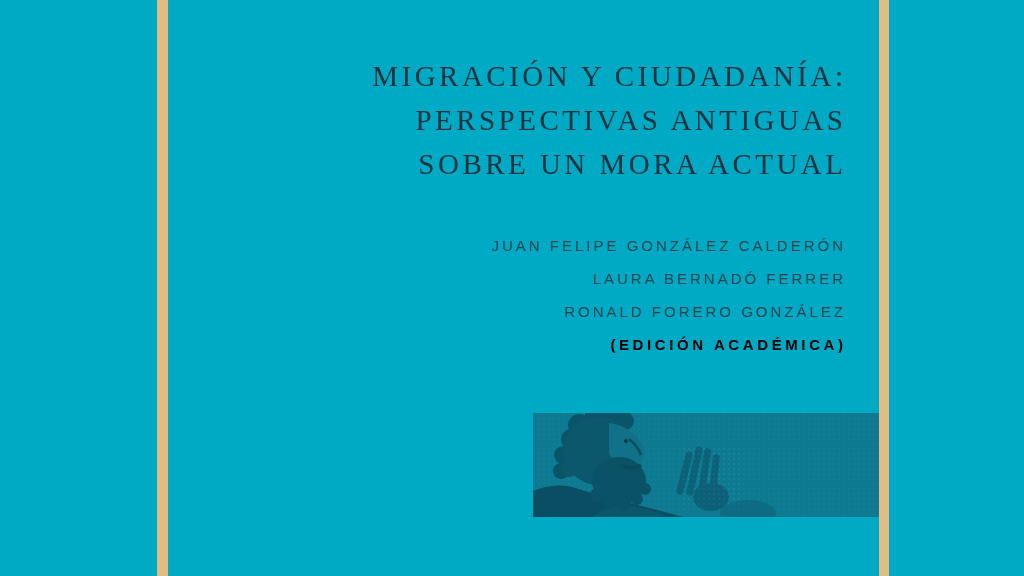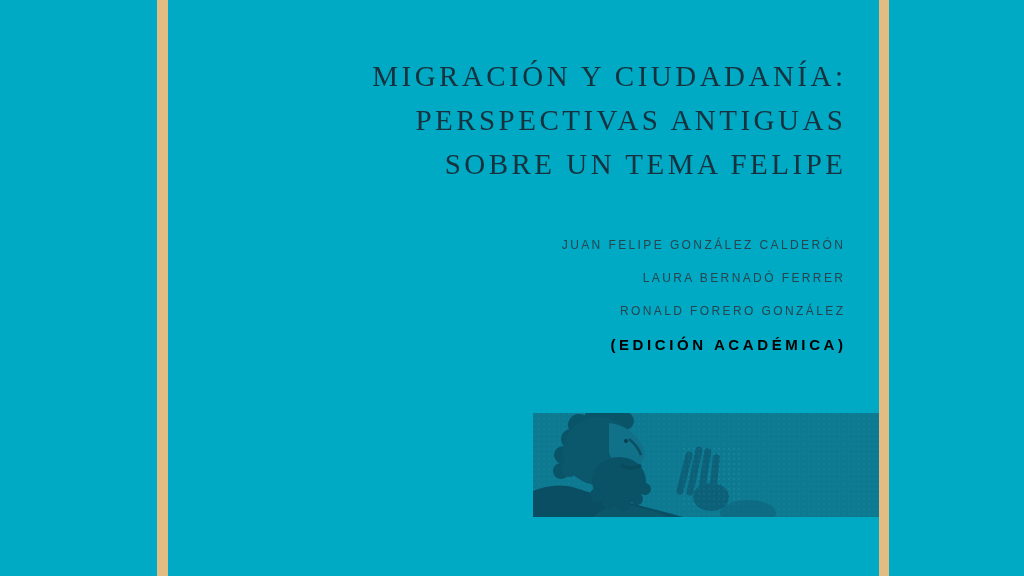--- a/index.html
+++ b/index.html
@@ -27,21 +27,21 @@
     letter-spacing:0.12em;
     color:#16323e;
   }
   .title-line{margin-right:-0.12em;white-space:nowrap;}
   .authors-block{
     position:absolute;
     top:229px;right:181px;
     text-align:right;
   }
   .author-name{
-    font-size:12px;
+    font-size:15px;
     line-height:33px;
     letter-spacing:0.2em;
     margin-right:-0.2em;
     color:#26454f;
     white-space:nowrap;
   }
   .edition-label{
     font-size:15px;
     font-weight:bold;
     line-height:33px;
@@ -62,21 +62,21 @@
 <body>
 
 <div class="cover">
 
   <div class="stripe stripe-left"></div>
   <div class="stripe stripe-right"></div>
 
   <div class="title-block">
     <div class="title-line">MIGRACIÓN Y CIUDADANÍA:</div>
     <div class="title-line">PERSPECTIVAS ANTIGUAS</div>
-    <div class="title-line">SOBRE UN TEMA FELIPE</div>
+    <div class="title-line">SOBRE UN MORA ACTUAL</div>
   </div>
 
   <div class="authors-block">
     <div class="author-name">JUAN FELIPE GONZÁLEZ CALDERÓN</div>
     <div class="author-name">LAURA BERNADÓ FERRER</div>
     <div class="author-name">RONALD FORERO GONZÁLEZ</div>
     <div class="edition-label">(EDICIÓN ACADÉMICA)</div>
   </div>
 
   <div class="statue-band">

